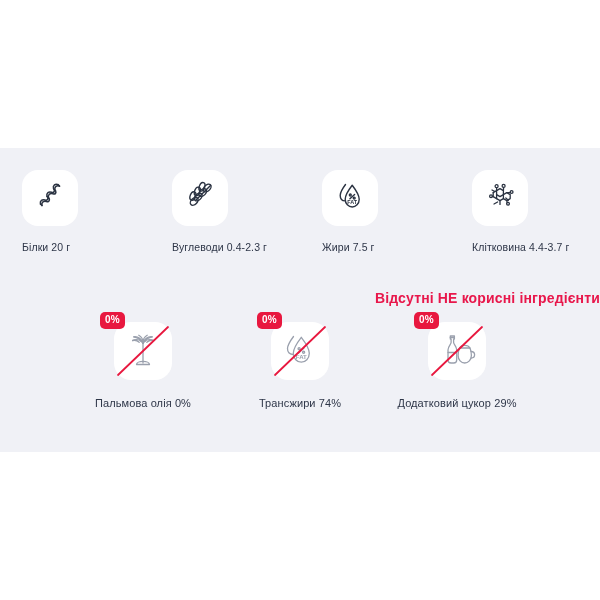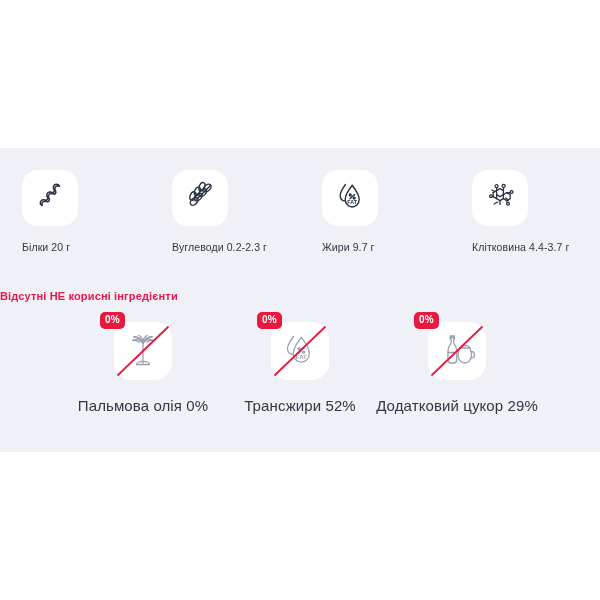--- a/index.html
+++ b/index.html
@@ -58,22 +58,22 @@
     color: #2e3648;
     letter-spacing: 0.1px;
     white-space: nowrap;
   }
   
   .section-heading {
     position: absolute;
     left: 0;
     top: 290px;
     width: 600px;
-    text-align: left;
-    font-size: 11px;
+    text-align: right;
+    font-size: 14px;
     font-weight: bold;
     color: #e8174b;
     letter-spacing: 0.15px;
   }
   
   .free-row {
     position: absolute;
     left: 0;
     top: 322px;
     width: 600px;
@@ -122,21 +122,21 @@
     color: #ffffff;
     font-size: 10px;
     font-weight: bold;
     padding: 3px 5px 3.5px 5px;
     border-radius: 5px;
     line-height: 1;
     letter-spacing: 0.2px;
   }
   .free-label {
     margin-top: 17px;
-    font-size: 15px;
+    font-size: 11px;
     color: #2e3648;
     letter-spacing: 0.1px;
     white-space: nowrap;
   }
 </style>
 </head>
 <body>
 
 <div class="page">
 
@@ -173,37 +173,37 @@
             <ellipse cx="24.2" cy="9.0" rx="3.0" ry="4.6" transform="rotate(45 24.2 9.0)"></ellipse>
             <ellipse cx="19.7" cy="13.5" rx="3.0" ry="4.6" transform="rotate(45 19.7 13.5)"></ellipse>
             <ellipse cx="15.2" cy="18.0" rx="3.0" ry="4.6" transform="rotate(45 15.2 18.0)"></ellipse>
             <ellipse cx="11.2" cy="22.3" rx="3.0" ry="4.6" transform="rotate(45 11.2 22.3)"></ellipse>
             <ellipse cx="19.0" cy="7.8" rx="2.7" ry="4.4" transform="rotate(20 19.0 7.8)"></ellipse>
             <ellipse cx="14.3" cy="12.4" rx="2.7" ry="4.4" transform="rotate(20 14.3 12.4)"></ellipse>
             <ellipse cx="9.9" cy="17.0" rx="2.7" ry="4.4" transform="rotate(20 9.9 17.0)"></ellipse>
           </svg>
         </span>
       </div>
-      <div class="nut-label">Вуглеводи 0.2-2.3 г</div>
+      <div class="nut-label">Вуглеводи 0.4-2.3 г</div>
     </div>
 
     <div class="nut-item">
       <div class="nut-card">
         <span>
           <svg width="34" height="34" viewBox="0 0 34 34" fill="none" stroke="#2b3342" stroke-width="1.4" stroke-linejoin="round" stroke-linecap="round">
             <path d="M12.5 5.5 C12.5 5.5 7.2 12.6 7.2 16.4 C7.2 19.6 9.3 21.7 12.2 21.9"></path>
             <path d="M19.2 6.2 C19.2 6.2 12.2 15.3 12.2 20.2 C12.2 24.8 15.6 28 19.2 28 C22.8 28 26.2 24.8 26.2 20.2 C26.2 15.3 19.2 6.2 19.2 6.2 Z"></path>
             <circle cx="17.3" cy="16.0" r="0.95"></circle>
             <circle cx="21.2" cy="19.1" r="0.95"></circle>
             <path d="M21.6 15.4 L16.9 19.8"></path>
             <text x="19.2" y="25.3" font-family="'Liberation Sans', sans-serif" font-size="5.4" font-weight="bold" fill="#2b3342" stroke="none" text-anchor="middle">FAT</text>
           </svg>
         </span>
       </div>
-      <div class="nut-label">Жири 9.7 г</div>
+      <div class="nut-label">Жири 7.5 г</div>
     </div>
 
     <div class="nut-item">
       <div class="nut-card">
         <span>
           <svg width="34" height="34" viewBox="0 0 34 34" fill="none" stroke="#2b3342" stroke-width="1.3" stroke-linejoin="round" stroke-linecap="round">
             <path d="M13.6 11.6 L17.0 9.6 L20.4 11.6 L20.4 15.6 L17.0 17.6 L13.6 15.6 Z"></path>
             <path d="M20.4 15.6 L23.8 13.6 L27.2 15.6 L27.2 19.6 L23.8 21.6 L20.4 19.6 Z"></path>
             <path d="M13.6 15.6 L13.6 19.6 L17.0 21.6 L20.4 19.6"></path>
             <path d="M10.2 13.6 L13.6 11.6"></path>
@@ -275,21 +275,21 @@
               <path d="M33.0 26.0 L27.6 31.0"></path>
               <text x="30.3" y="37.1" font-family="'Liberation Sans', sans-serif" font-size="6.1" font-weight="bold" fill="#9aa0ad" stroke="none" text-anchor="middle">FAT</text>
             </svg>
           </span>
         </div>
         <svg class="strike" viewBox="0 0 58 58">
           <line x1="4" y1="53" x2="54" y2="5" stroke="#e8183f" stroke-width="1.8" stroke-linecap="round"></line>
         </svg>
         <div class="badge">0%</div>
       </div>
-      <div class="free-label">Трансжири 52%</div>
+      <div class="free-label">Трансжири 74%</div>
     </div>
 
     <div class="free-item">
       <div class="free-card-wrap">
         <div class="free-card">
           <span>
             <svg width="58" height="58" viewBox="0 0 58 58" fill="none" stroke="#9aa0ad" stroke-width="1.3" stroke-linejoin="round" stroke-linecap="round">
 
               <path d="M22.3 14.0 L26.4 14.0 L26.4 17.0 L25.6 17.0 L25.6 20.5
                        C25.6 22.2 28.7 24.2 28.7 28.0 L28.7 38.0

